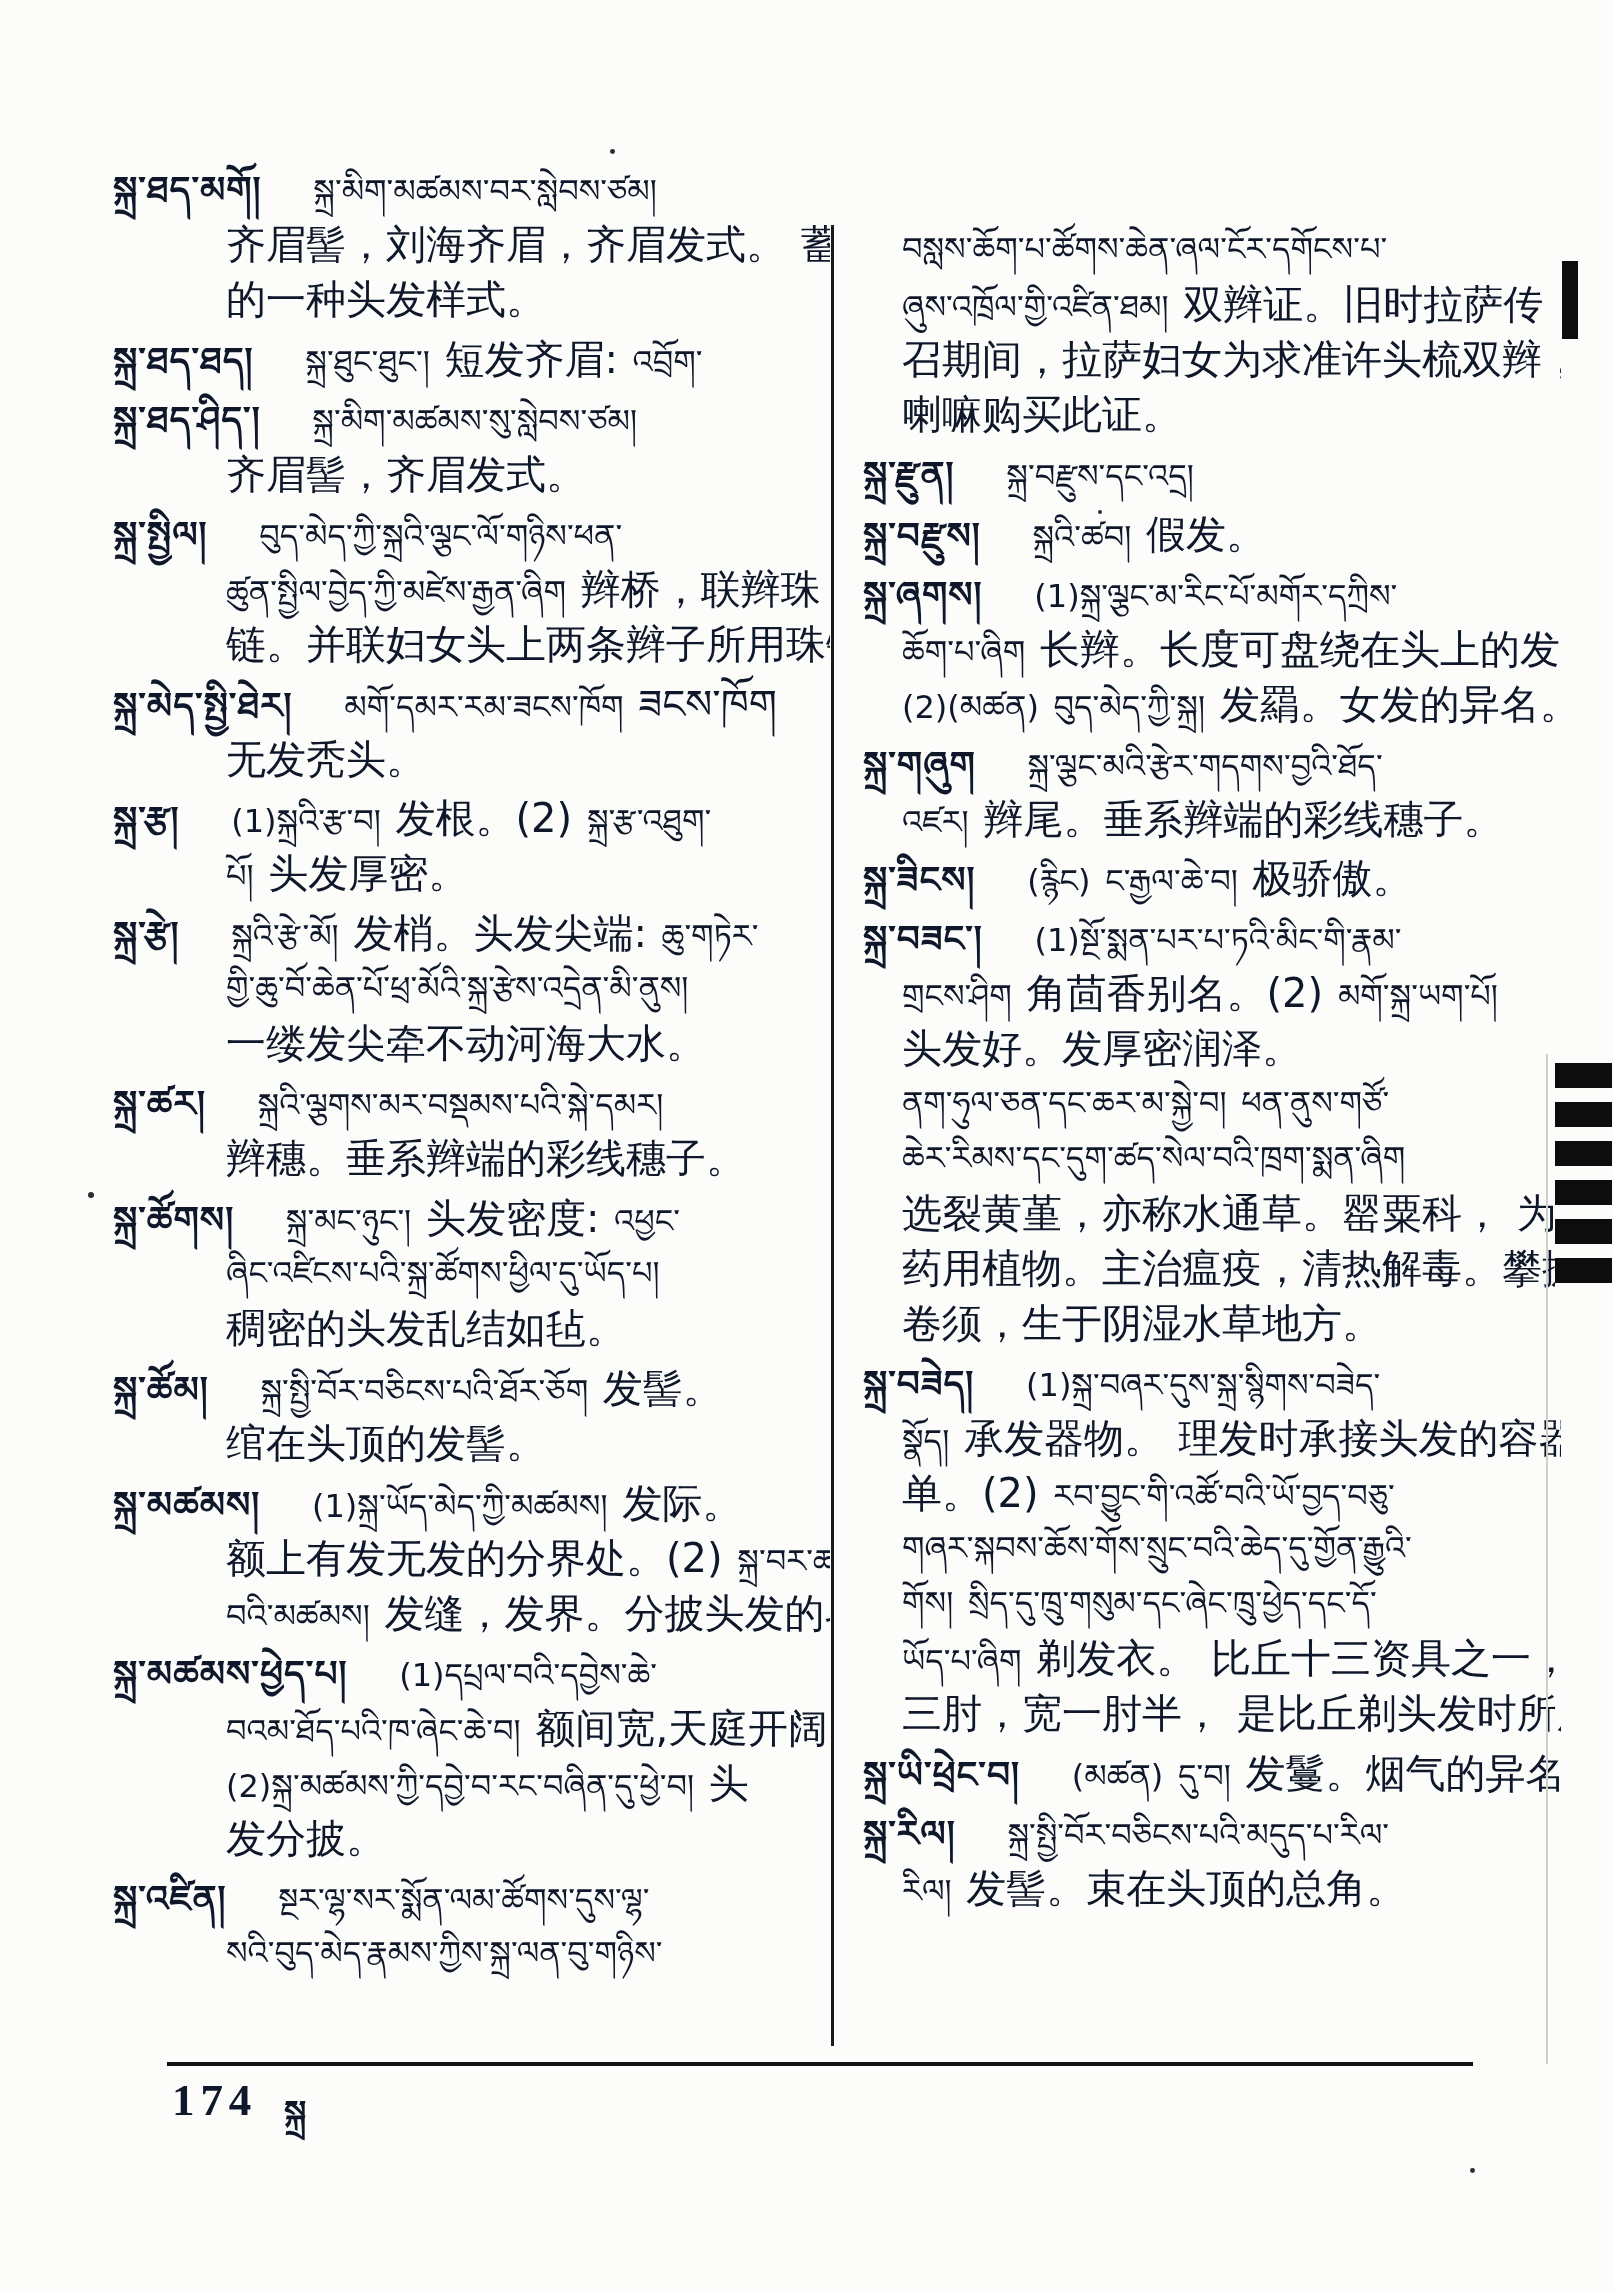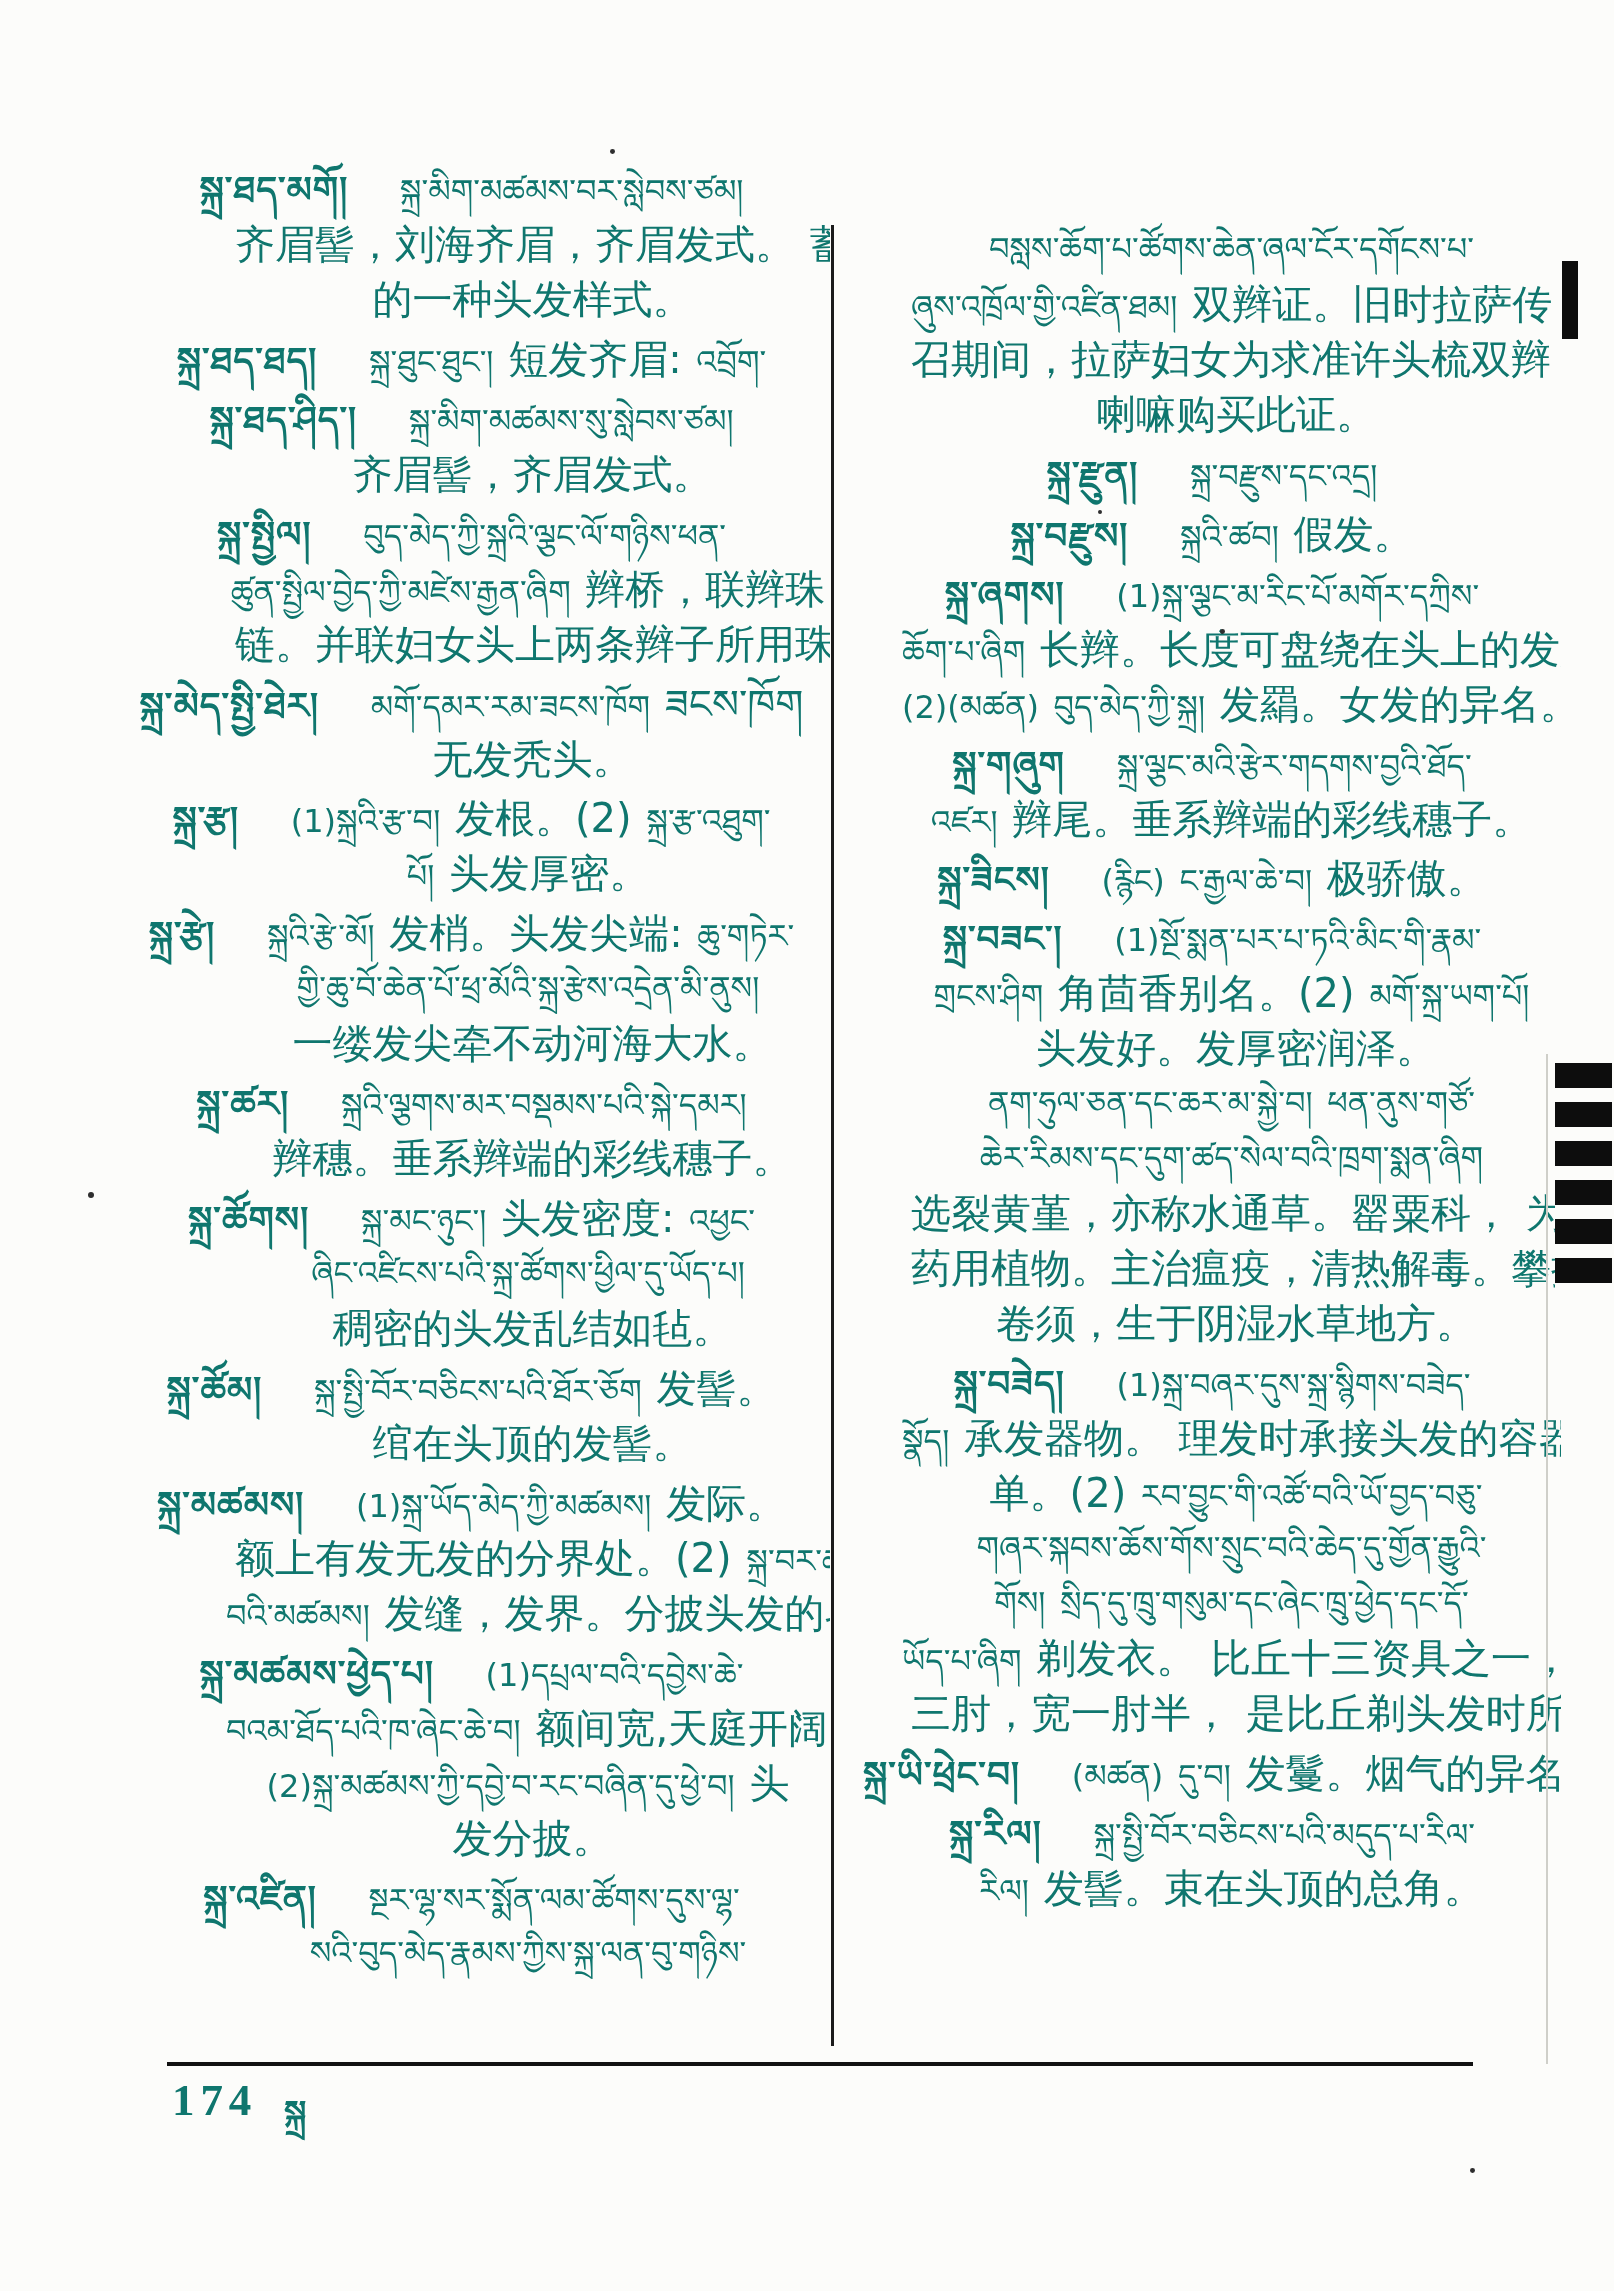--- a/index.html
+++ b/index.html
@@ -1,30 +1,30 @@
 <!DOCTYPE html>
 <html><head>
 <meta charset="utf-8">
 <title>Tibetan-Chinese Dictionary p.174</title>
 <style>
   html,body{margin:0;padding:0;background:#888;}
-  .page{position:relative;width:1614px;height:2292px;background:#fcfcfa;color:#0f766e;overflow:hidden;
-        font-family:"DejaVu Sans",sans-serif;text-align:center;}
+  .page{position:relative;width:1614px;height:2292px;background:#fcfcfa;color:#0f172a;overflow:hidden;
+        font-family:"DejaVu Sans",sans-serif;}
   .col{position:absolute;overflow:hidden;}
   #left-col{left:113px;top:162px;width:717px;height:1892px;}
   #right-col{left:863px;top:222px;width:698px;height:1833px;}
   .line{height:55px;line-height:55px;white-space:nowrap;}
   .line.cont{padding-left:113px;}
   #right-col .line.cont{padding-left:39px;}
   .line.entry:not(:first-child){margin-top:4.9px;}
   .line span+span{margin-left:14.7px;}
   .hw{font-size:36px;font-weight:bold;letter-spacing:1px;}
   .hw{margin-right:37px;}
   .tib{font-size:32px;}
-  .zh{font-size:40px;margin-left:9px;}
+  .zh{font-size:40px;}
   .divider{position:absolute;left:831px;top:225px;width:2.9px;height:1821px;background:#1b1b1b;}
   .footer-rule{position:absolute;left:167px;top:2062px;width:1306px;height:3.9px;background:#111;}
   .page-number{position:absolute;left:172px;top:2074px;font-family:Liberation Serif, serif;
                font-weight:bold;font-size:45px;letter-spacing:5.9px;}
   .section-syllable{position:absolute;left:284px;top:2076px;font-size:33px;font-weight:bold;}
   .mark-top{position:absolute;left:1562px;top:261px;width:15.7px;height:78px;background:#0d0d0d;}
   .mark-stripes{position:absolute;left:1555px;top:1063px;width:57px;height:230px;
     background:repeating-linear-gradient(180deg,#0d0d0d 0 25.5px,#fcfcfa 25.5px 39px);}
   .margin-line{position:absolute;left:1546px;top:1054px;width:2px;height:1010px;background:#cfcfc9;}
   .speck{position:absolute;border-radius:50%;background:#2e2e2e;}

